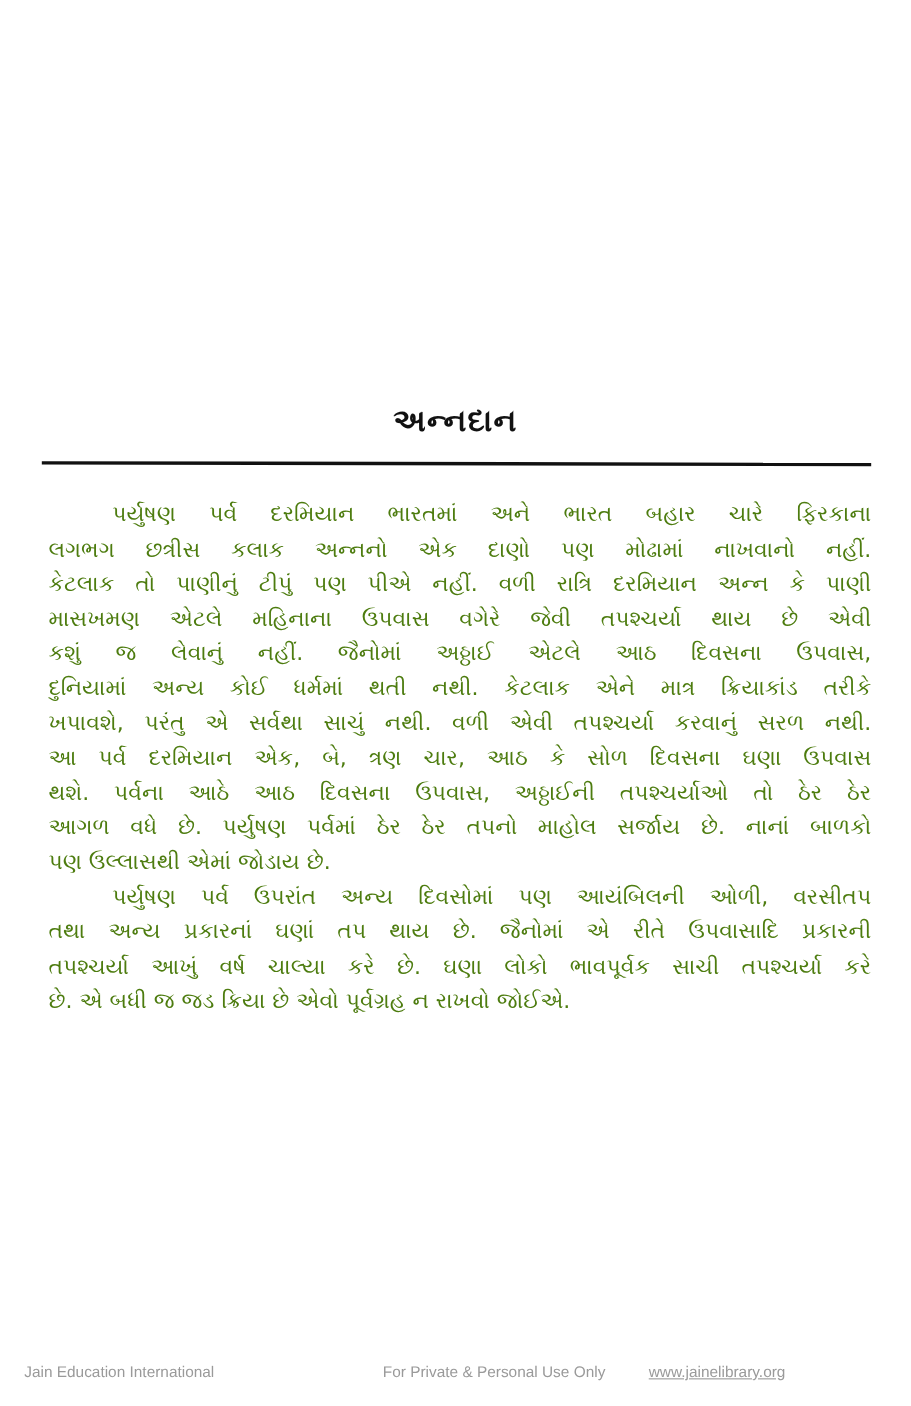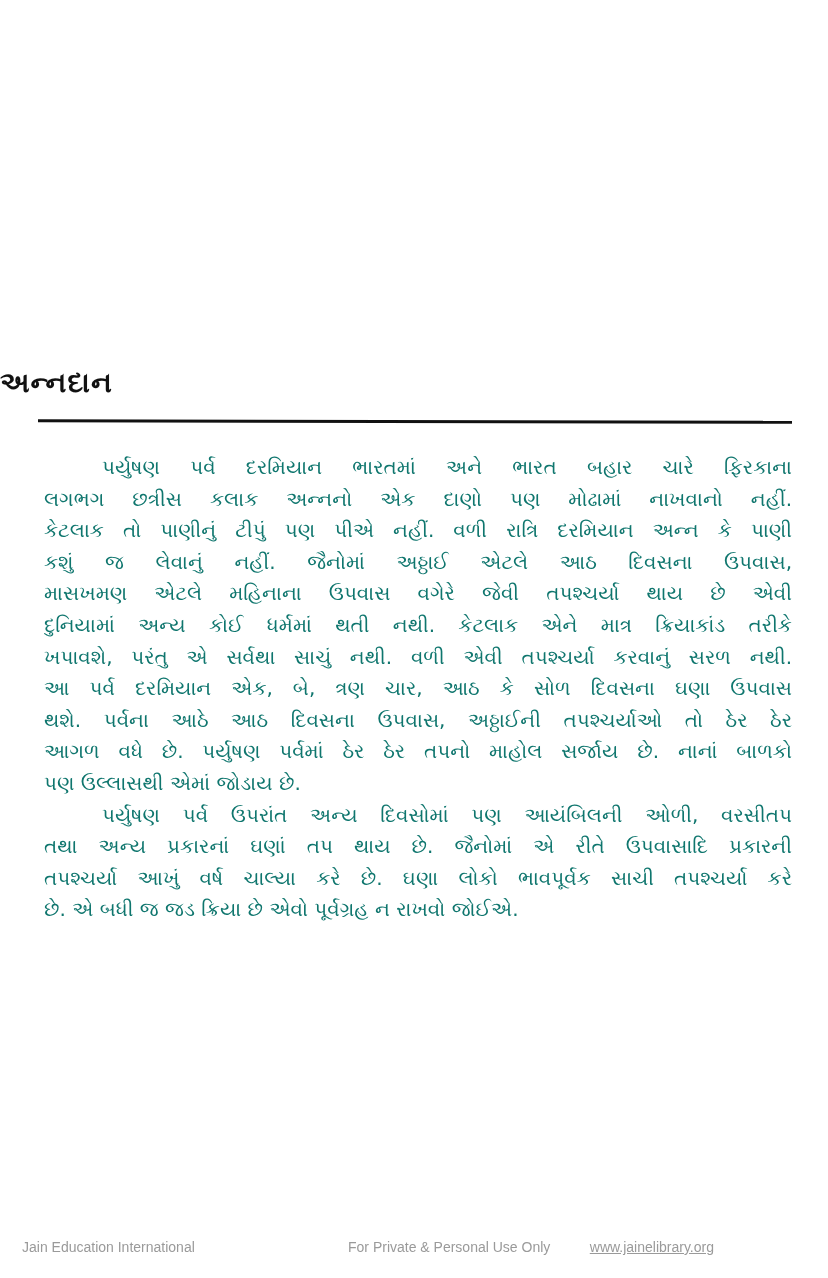--- a/index.html
+++ b/index.html
@@ -1,29 +1,29 @@
 <!DOCTYPE html>
 <html><head>
   <meta charset="utf-8">
   <style>
     html, body { margin: 0; padding: 0; background: #ffffff; }
     body { width: 828px; height: 1278px; position: relative; overflow: hidden; }
     .page { position: absolute; left: 0; top: 0; width: 828px; height: 1278px; background: #ffffff; }
     .title {
       position: absolute; left: 0; width: 828px; top: 366px; height: 40px;
-      text-align: left; font-family: "DejaVu Sans", sans-serif; font-weight: bold;
+      text-align: center; font-family: "DejaVu Sans", sans-serif; font-weight: bold;
       font-size: 28px; color: #111111; letter-spacing: 1px;
     }
     .rule {
       position: absolute; left: 38px; width: 754px; top: 420px; height: 3px;
       background: #111111; transform: rotate(0.12deg);
     }
     .body-text {
       position: absolute; left: 44px; width: 748px; top: 452px;
-      font-family: "DejaVu Sans", sans-serif; font-size: 20px; color: #0f766e;
+      font-family: "DejaVu Sans", sans-serif; font-size: 20px; color: #4d7c0f;
     }
     .line {
       height: 31.6px; line-height: 31.6px; white-space: nowrap; overflow: hidden;
       text-align: justify; text-align-last: justify;
     }
     .line.indent { padding-left: 58px; }
     .line.last { text-align-last: left; }
     .footer {
       position: absolute; top: 1239px; left: 0; width: 736px; height: 20px;
       font-family: "Liberation Sans", sans-serif; font-size: 14px; color: #9a9a9a;
@@ -39,22 +39,22 @@
 <div class="page">
   <div class="title">અન્નદાન</div>
   <div class="rule"></div>
 
   <div class="body-text">
 
     <div>
       <div class="line indent">પર્યુષણ પર્વ દરમિયાન ભારતમાં અને ભારત બહાર ચારે ફિરકાના</div>
       <div class="line">લગભગ છત્રીસ કલાક અન્નનો એક દાણો પણ મોઢામાં નાખવાનો નહીં.</div>
       <div class="line">કેટલાક તો પાણીનું ટીપું પણ પીએ નહીં. વળી રાત્રિ દરમિયાન અન્ન કે પાણી</div>
+      <div class="line">માસખમણ એટલે મહિનાના ઉપવાસ વગેરે જેવી તપશ્ચર્યા થાય છે એવી</div>
       <div class="line">કશું જ લેવાનું નહીં. જૈનોમાં અઠ્ઠાઈ એટલે આઠ દિવસના ઉપવાસ,</div>
-      <div class="line">માસખમણ એટલે મહિનાના ઉપવાસ વગેરે જેવી તપશ્ચર્યા થાય છે એવી</div>
       <div class="line">દુનિયામાં અન્ય કોઈ ધર્મમાં થતી નથી. કેટલાક એને માત્ર ક્રિયાકાંડ તરીકે</div>
       <div class="line">ખપાવશે, પરંતુ એ સર્વથા સાચું નથી. વળી એવી તપશ્ચર્યા કરવાનું સરળ નથી.</div>
       <div class="line">આ પર્વ દરમિયાન એક, બે, ત્રણ ચાર, આઠ કે સોળ દિવસના ઘણા ઉપવાસ</div>
       <div class="line">થશે. પર્વના આઠે આઠ દિવસના ઉપવાસ, અઠ્ઠાઈની તપશ્ચર્યાઓ તો ઠેર ઠેર</div>
       <div class="line">આગળ વધે છે. પર્યુષણ પર્વમાં ઠેર ઠેર તપનો માહોલ સર્જાય છે. નાનાં બાળકો</div>
       <div class="line last">પણ ઉલ્લાસથી એમાં જોડાય છે.</div>
     </div>
 
     <div>
       <div class="line indent">પર્યુષણ પર્વ ઉપરાંત અન્ય દિવસોમાં પણ આયંબિલની ઓળી, વરસીતપ</div>

